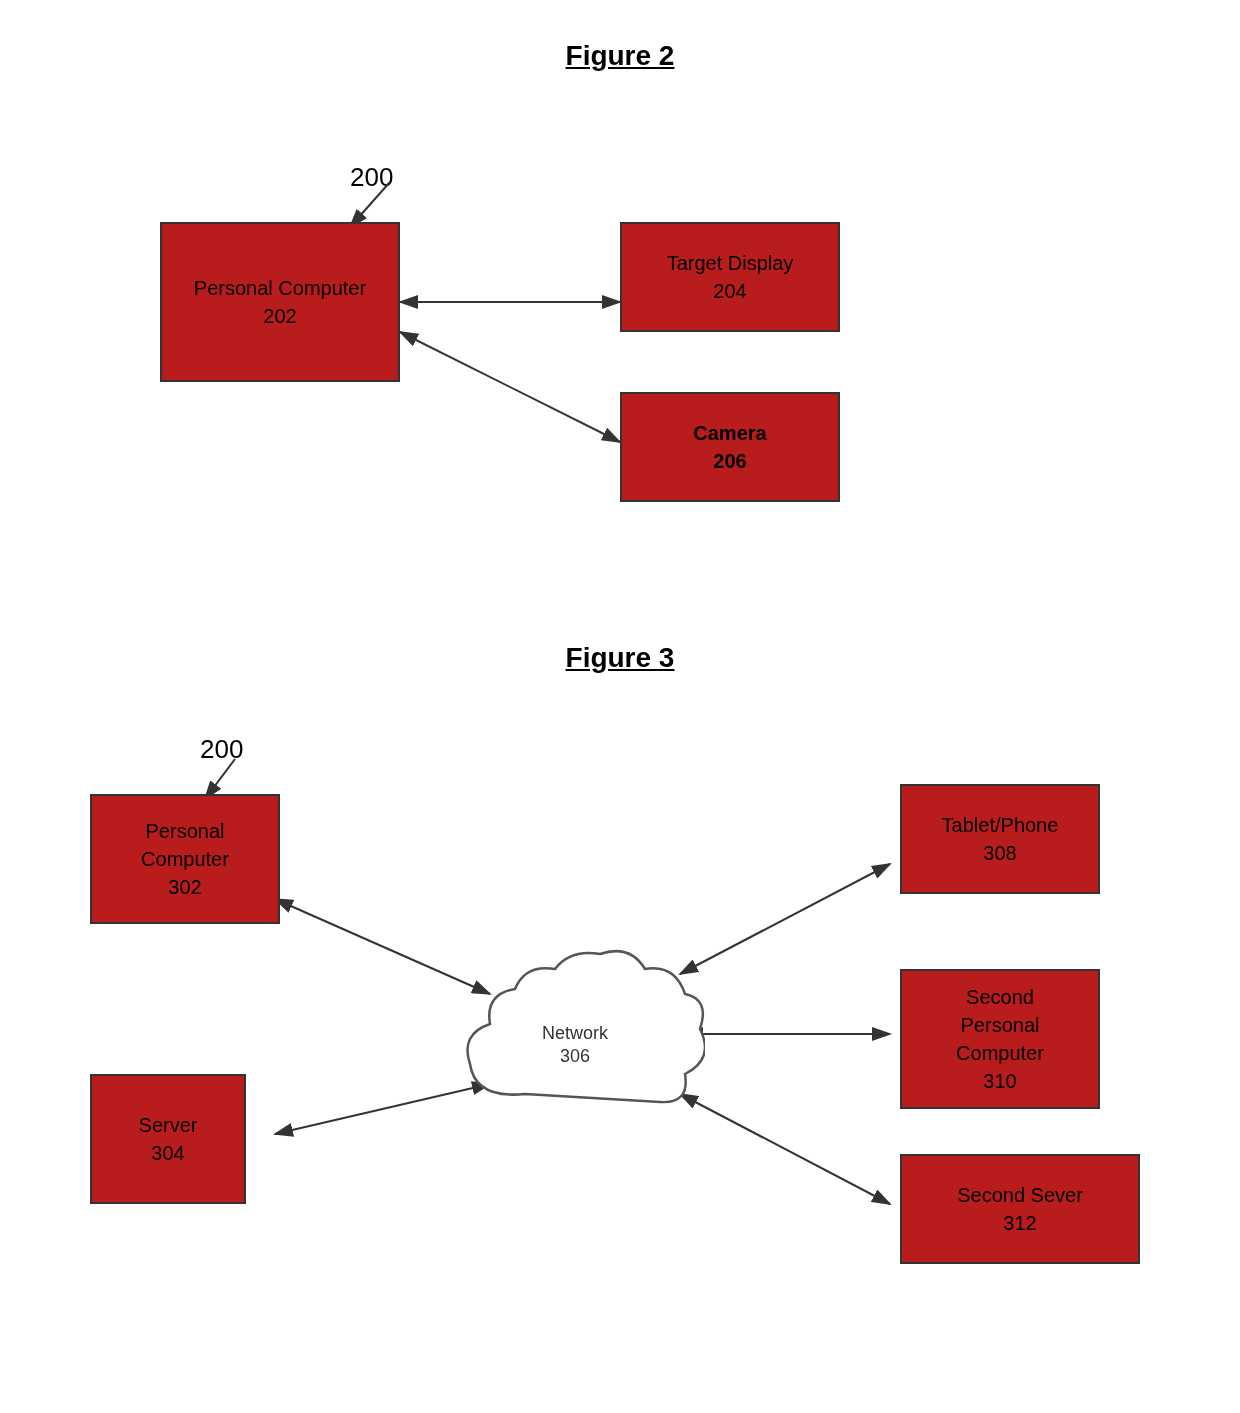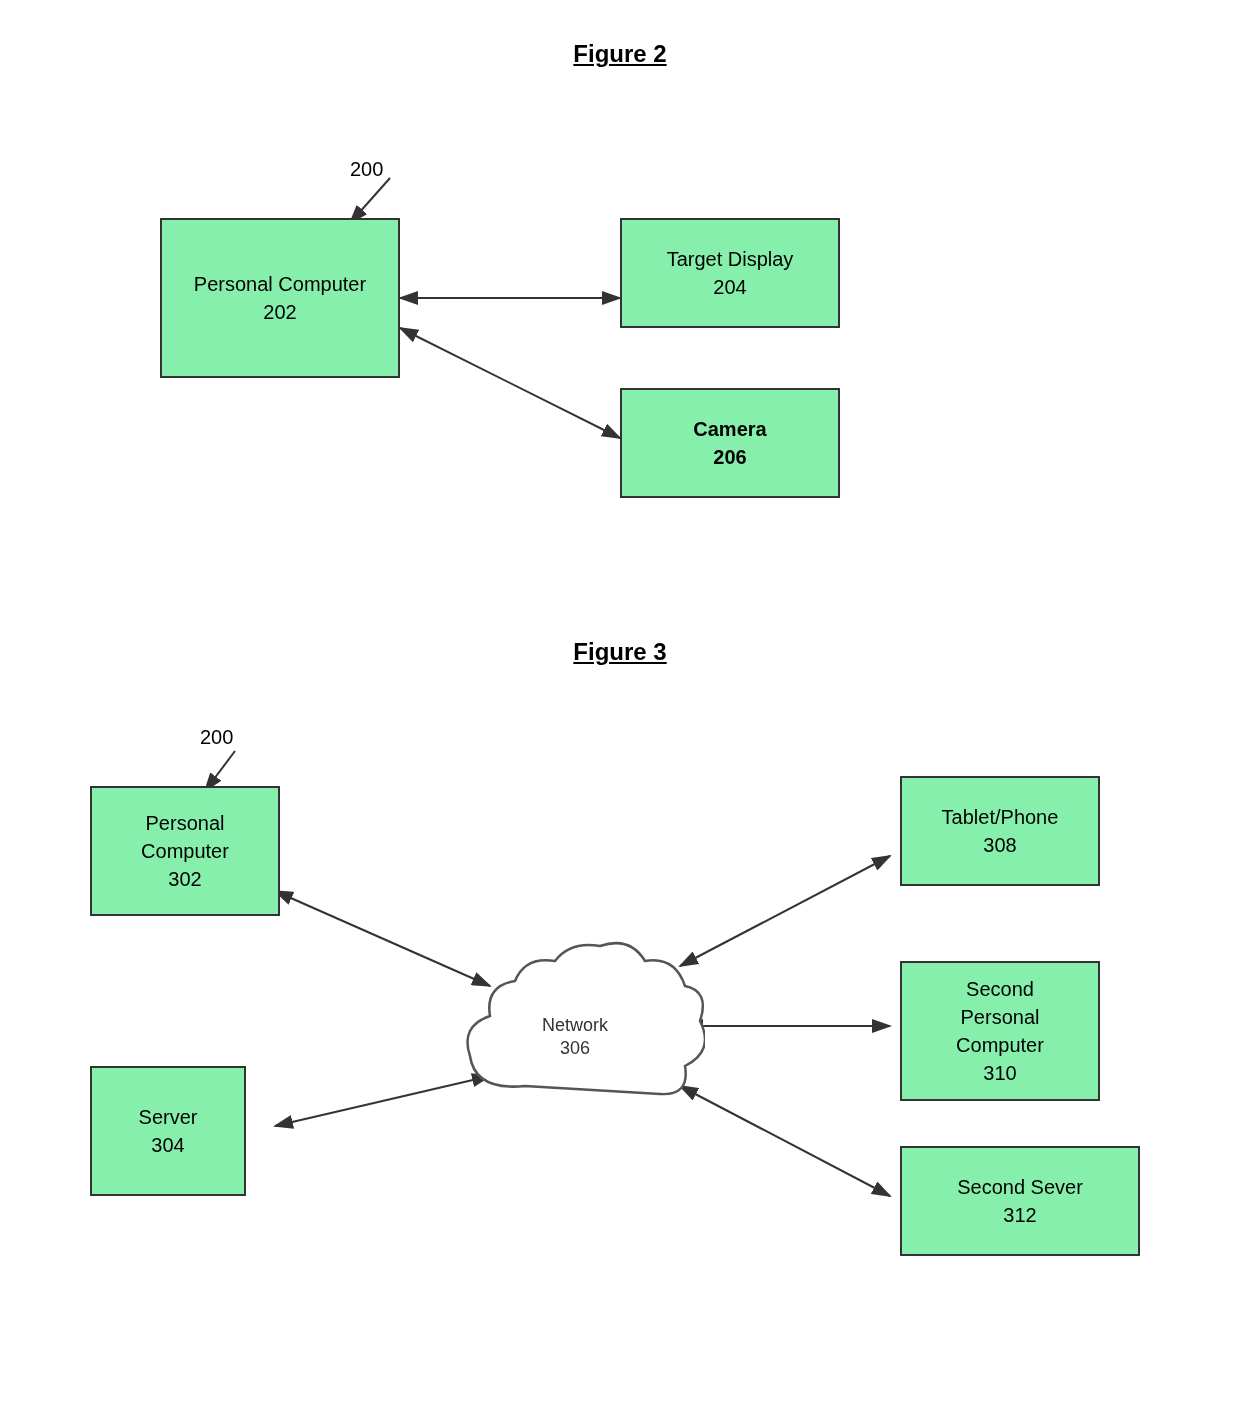--- a/index.html
+++ b/index.html
@@ -14,21 +14,21 @@
     .page {
       width: 1240px;
       min-height: 1413px;
       background: #fff;
       padding: 40px 60px;
     }
 
     
     .figure-title {
       text-align: center;
-      font-size: 24px;
+      font-size: 28px;
       font-weight: bold;
       text-decoration: underline;
       margin-bottom: 30px;
     }
 
     
     .figure2-container {
       position: relative;
       width: 100%;
       height: 480px;
@@ -39,34 +39,34 @@
     .figure3-container {
       position: relative;
       width: 100%;
       height: 680px;
     }
 
     
     .diagram-box {
       position: absolute;
       border: 2px solid #333;
-      background: #86efac;
+      background: #b91c1c;
       display: flex;
       align-items: center;
       justify-content: center;
       text-align: center;
       font-size: 20px;
       line-height: 1.4;
       padding: 10px;
     }
 
     
     .ref-label {
       position: absolute;
-      font-size: 20px;
+      font-size: 26px;
       font-weight: normal;
     }
 
     
     .diagram-svg {
       position: absolute;
       top: 0;
       left: 0;
       width: 100%;
       height: 100%;

